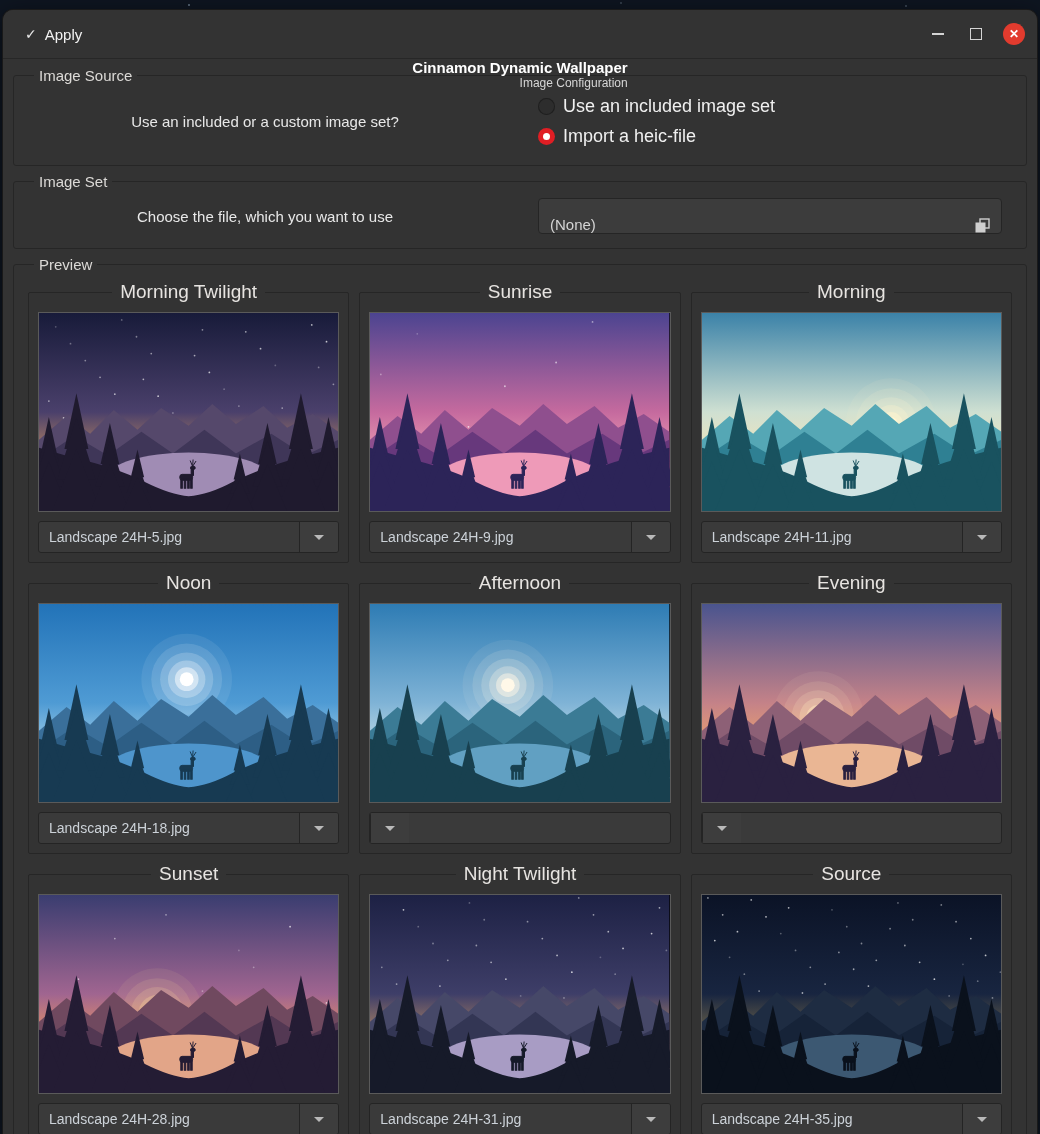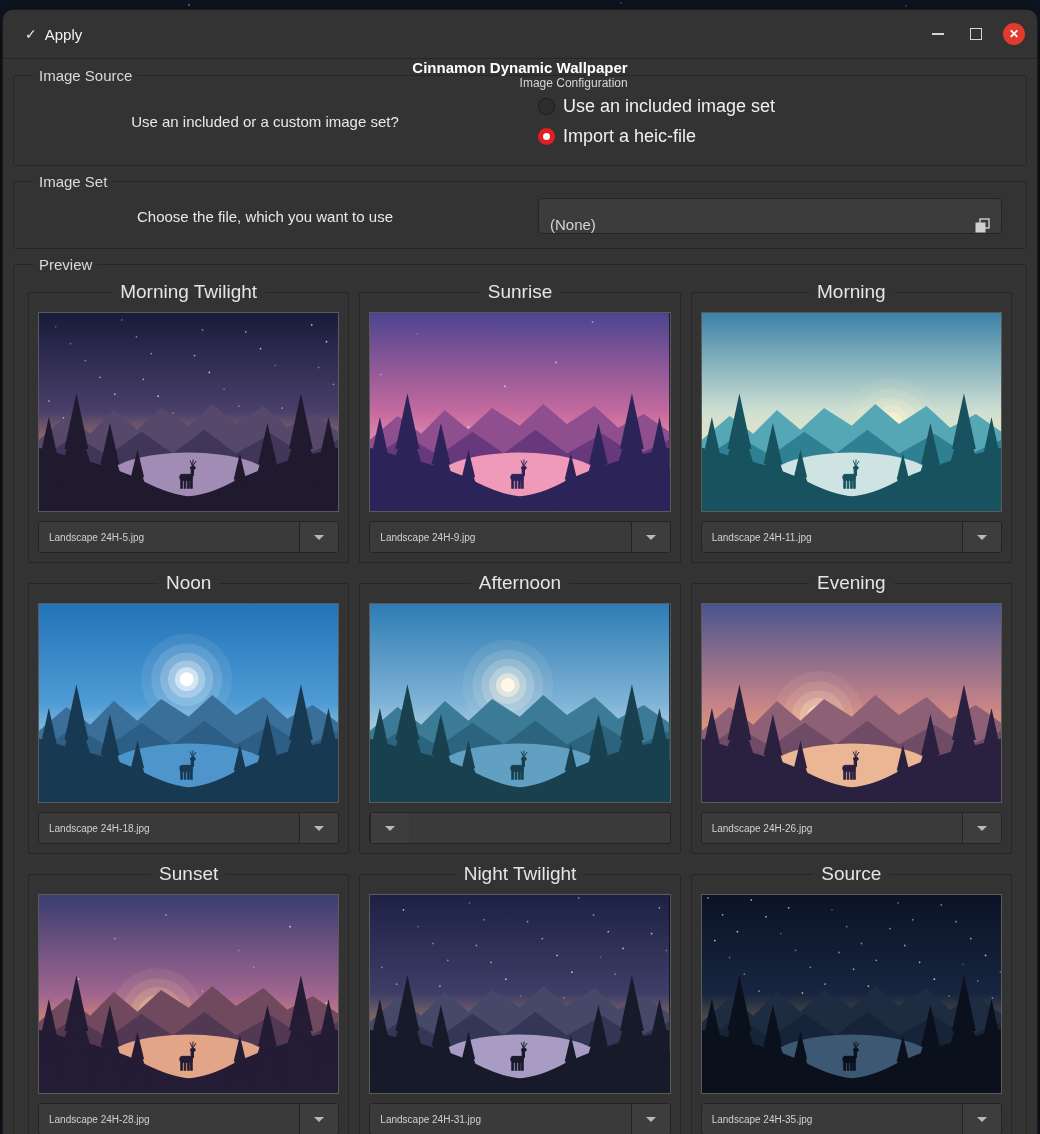--- a/index.html
+++ b/index.html
@@ -67,21 +67,21 @@
   .file-btn .file-icon{margin-left:auto;display:flex;}
 
   
   .preview-frame{flex:1;}
   .preview-grid{display:grid;grid-template-columns:repeat(3,1fr);gap:9px 10px;}
   fieldset.scene-card{border:1px solid #262626;border-radius:2px;margin:0;padding:9px;min-width:0;}
   legend.scene-legend{margin:0 auto;text-align:center;font-size:19px;color:#e7e4e1;padding:0 8px;}
   .scene-thumb{width:100%;height:200px;border:1px solid #5a5a5a;box-sizing:border-box;overflow:hidden;background:#000;}
   .scene-thumb svg{display:block;width:100%;height:100%;}
   .scene-combo{margin-top:9px;display:flex;height:30px;background:#3a3a3a;border:1px solid #242424;border-radius:3px;overflow:hidden;cursor:pointer;}
-  .combo-value{flex:1;display:flex;align-items:center;padding:0 10px;color:#ccd2d8;font-size:10px;white-space:nowrap;overflow:hidden;}
+  .combo-value{flex:1;display:flex;align-items:center;padding:0 10px;color:#ccd2d8;font-size:14px;white-space:nowrap;overflow:hidden;}
   .combo-arrow-btn{width:39px;flex:0 0 39px;border:none;border-left:1px solid #242424;background:#3d3d3d;display:flex;align-items:center;justify-content:center;cursor:pointer;}
   .arrow-down{width:0;height:0;border-left:5px solid transparent;border-right:5px solid transparent;border-top:5px solid #b9b9b9;}
 </style>
 </head>
 <body>
 
 <span class="desktop-star" style="left:188px;top:4px"></span>
 <span class="desktop-star" style="left:620px;top:2px;opacity:.3"></span>
 <span class="desktop-star" style="left:905px;top:5px;opacity:.35"></span>
 
@@ -545,21 +545,20 @@
                   <rect x="147.5" y="168" width="1.6" height="9"></rect>
     <rect x="151" y="168" width="1.6" height="9"></rect>
                   <rect x="154" y="168" width="1.6" height="9"></rect>
     <rect x="154.5" y="156" width="2.4" height="8"></rect>
     <rect x="154" y="155" width="4.6" height="2.8" rx="1"></rect>
     <path d="M156,155 l-2.5,-6 M156,155 l0.5,-7 M156,155 l3.5,-5.5" fill="none" stroke-width="1"></path>
   </g>
               </svg>
             </div>
     <div class="scene-combo">
-      <span class="combo-value">Landscape 24H-26.jpg</span>
       <button class="combo-arrow-btn">
         <span class="arrow-down"></span>
       </button>
     </div>
   </fieldset>
 
   <fieldset class="scene-card">
     <legend class="scene-legend">Sunset</legend>
     <div class="scene-thumb">
               <svg viewBox="0 0 304 200" preserveAspectRatio="none">

